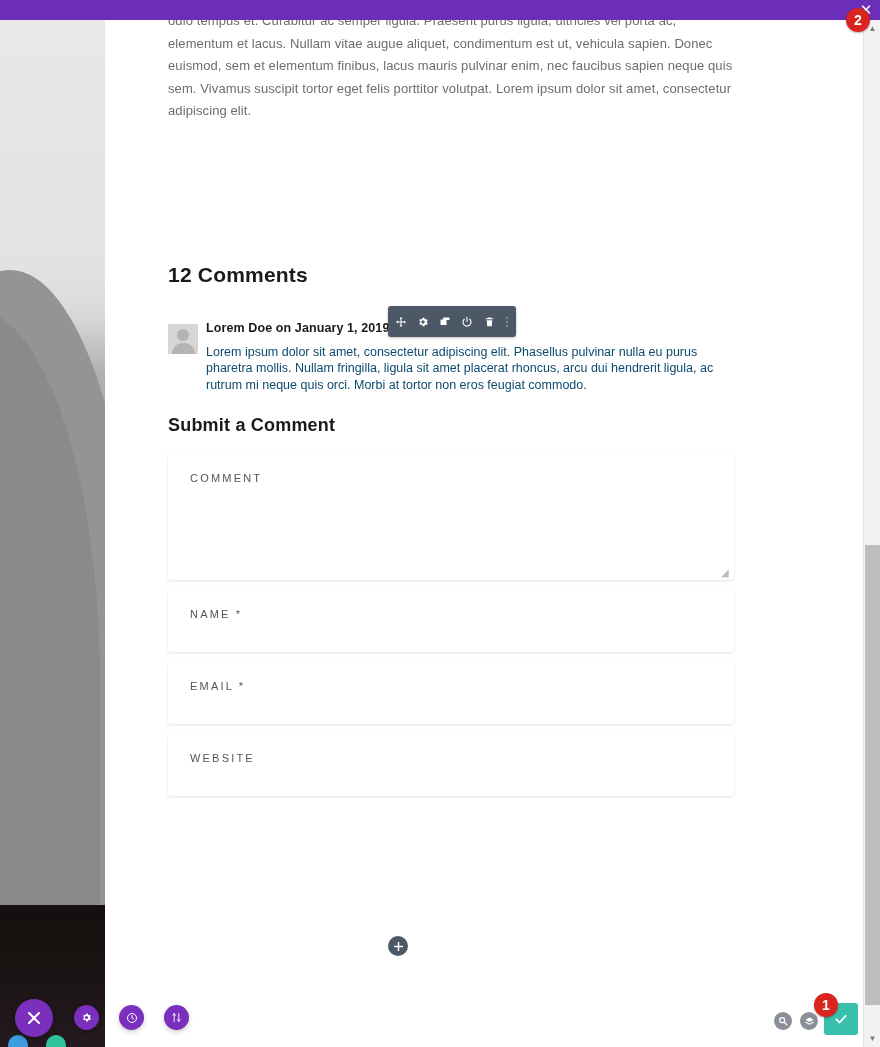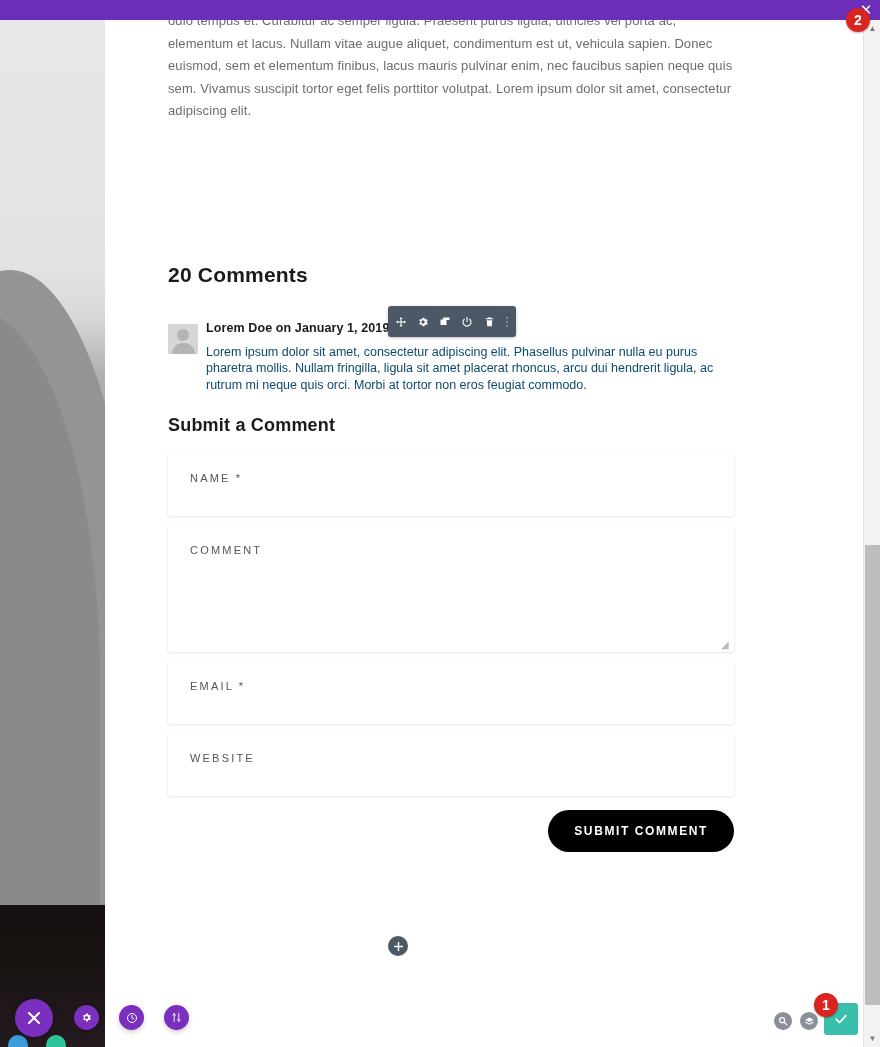--- a/index.html
+++ b/index.html
@@ -214,64 +214,61 @@
 <div id="app">
 
   <div class="left-deco"></div>
   <div class="left-dark"></div>
 
   <div class="content">
     <div class="col">
 
       <p class="body-copy clip">odio tempus et. Curabitur ac semper ligula. Praesent purus ligula, ultricies vel porta ac, elementum et lacus. Nullam vitae augue aliquet, condimentum est ut, vehicula sapien. Donec euismod, sem et elementum finibus, lacus mauris pulvinar enim, nec faucibus sapien neque quis sem. Vivamus suscipit tortor eget felis porttitor volutpat. Lorem ipsum dolor sit amet, consectetur adipiscing elit.</p>
 
-      <h2 class="comments-title">20 Comments</h2>
+      <h2 class="comments-title">12 Comments</h2>
 
       <div class="comment">
         <div class="avatar">
           <div class="head"></div>
             <div class="body"></div>
         </div>
         <div class="cmeta">
           <span>Lorem Doe</span>
           <span>on January 1, 2019 at 12:00 pm</span>
           <span class="edit">(Edit)</span>
         </div>
         <p class="ctext">Lorem ipsum dolor sit amet, consectetur adipiscing elit. Phasellus pulvinar nulla eu purus pharetra mollis. Nullam fringilla, ligula sit amet placerat rhoncus, arcu dui hendrerit ligula, ac rutrum mi neque quis orci. Morbi at tortor non eros feugiat commodo.</p>
       </div>
 
 
       <h3 class="submit-title">Submit a Comment</h3>
 
       <div class="form">
 
-        <div class="field line">
-          <span class="lbl">NAME *</span>
-          <input type="text" style="">
-        </div>
-
         <div class="field textarea">
           <span class="lbl">COMMENT</span>
           <textarea style=""></textarea>
           <span class="grip">◢</span>
         </div>
 
         <div class="field line">
+          <span class="lbl">NAME *</span>
+          <input type="text" style="">
+        </div>
+
+        <div class="field line">
           <span class="lbl">EMAIL *</span>
           <input type="text" style="">
         </div>
 
         <div class="field line">
           <span class="lbl">WEBSITE</span>
           <input type="text" style="">
         </div>
 
-        <div class="submit-row">
-          <button class="btn-dark btn-submit">SUBMIT COMMENT</button>
-        </div>
       </div>
 
     </div>
 
     <div class="mod-toolbar">
       <span class="ti">
         <svg width="12" height="12" viewBox="0 0 24 24" fill="currentColor">
             <path d="M12 2l3 4h-2v5h5V9l4 3-4 3v-2h-5v5h2l-3 4-3-4h2v-5H6v2l-4-3 4-3v2h5V6H9l3-4z"></path>
           </svg>
       </span>

